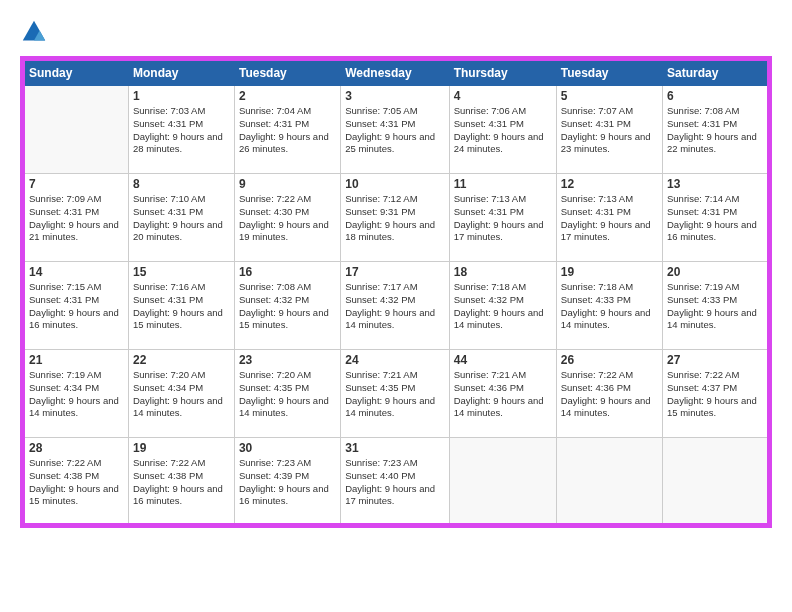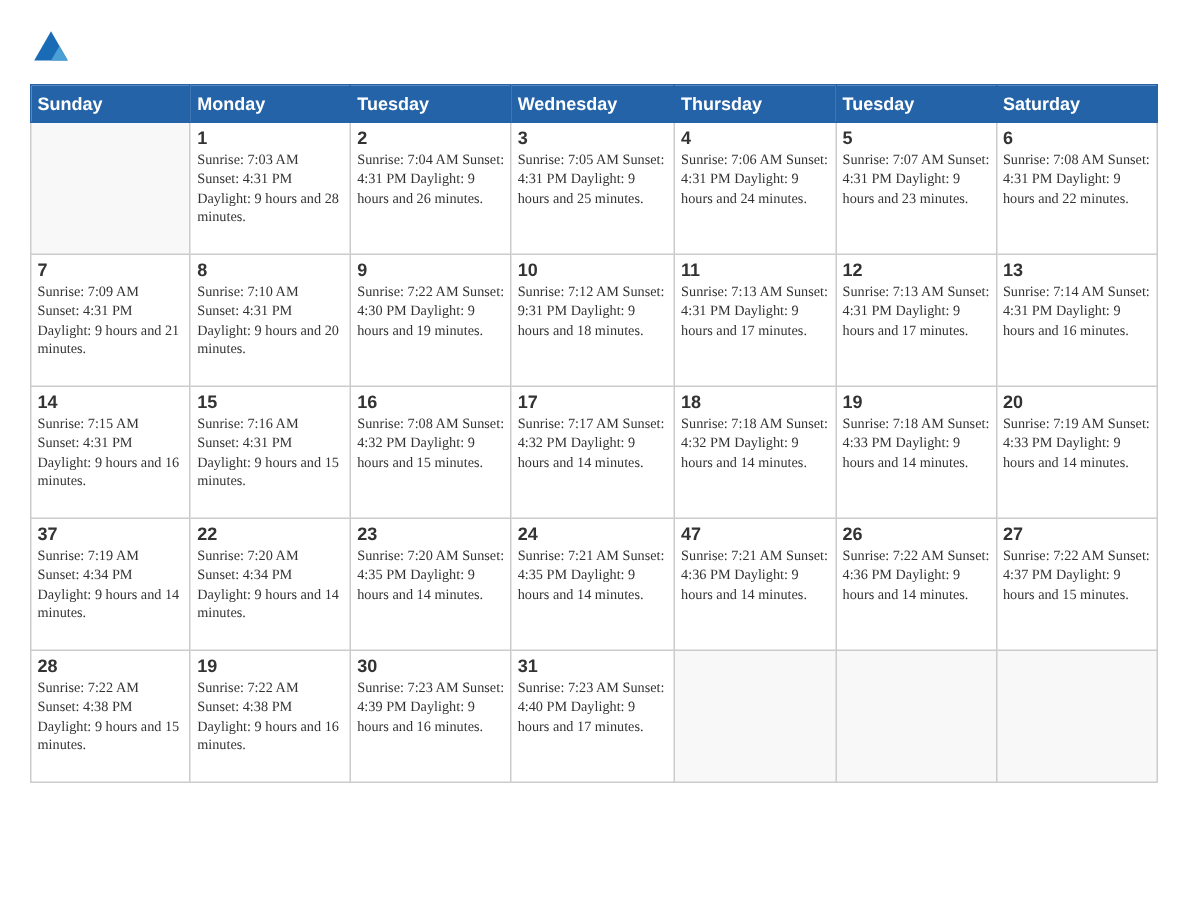--- a/index.html
+++ b/index.html
@@ -47,21 +47,21 @@
       color: #222;
       line-height: 1.1;
     }
     .location {
       font-size: 15px;
       color: #444;
     }
     .calendar {
       width: 100%;
       border-collapse: collapse;
-      border: 1px solid #d946ef;
+      border: 5px solid #d946ef;
     }
     .calendar th {
       background: #2563a8;
       color: #fff;
       font-size: 12px;
       font-weight: bold;
       padding: 5px 4px;
       text-align: left;
       border: 1px solid #2563a8;
     }
@@ -81,21 +81,20 @@
     .day-num {
       font-size: 12px;
       font-weight: bold;
       display: block;
       margin-bottom: 2px;
     }
     .day-info {
       font-size: 9.5px;
       line-height: 1.35;
       color: #333;
-      font-family: Liberation Serif, serif;
     }
     .week-row td {
       height: 88px;
     }
   </style>
 </head>
 <body>
 
 <div class="page">
   <div class="header">
@@ -270,21 +269,21 @@
           <td>
             <span class="day-num">20</span>
             <div class="day-info">Sunrise: 7:19 AM
 Sunset: 4:33 PM
 Daylight: 9 hours
 and 14 minutes.</div>
           </td>
         </tr>
         <tr class="week-row">
           <td>
-            <span class="day-num">37</span>
+            <span class="day-num">21</span>
             <div class="day-info">Sunrise: 7:19 AM
 Sunset: 4:34 PM
 Daylight: 9 hours
 and 14 minutes.</div>
           </td>
           <td>
             <span class="day-num">22</span>
             <div class="day-info">Sunrise: 7:20 AM
 Sunset: 4:34 PM
 Daylight: 9 hours
@@ -298,21 +297,21 @@
 and 14 minutes.</div>
           </td>
           <td>
             <span class="day-num">24</span>
             <div class="day-info">Sunrise: 7:21 AM
 Sunset: 4:35 PM
 Daylight: 9 hours
 and 14 minutes.</div>
           </td>
           <td>
-            <span class="day-num">47</span>
+            <span class="day-num">44</span>
             <div class="day-info">Sunrise: 7:21 AM
 Sunset: 4:36 PM
 Daylight: 9 hours
 and 14 minutes.</div>
           </td>
           <td>
             <span class="day-num">26</span>
             <div class="day-info">Sunrise: 7:22 AM
 Sunset: 4:36 PM
 Daylight: 9 hours

